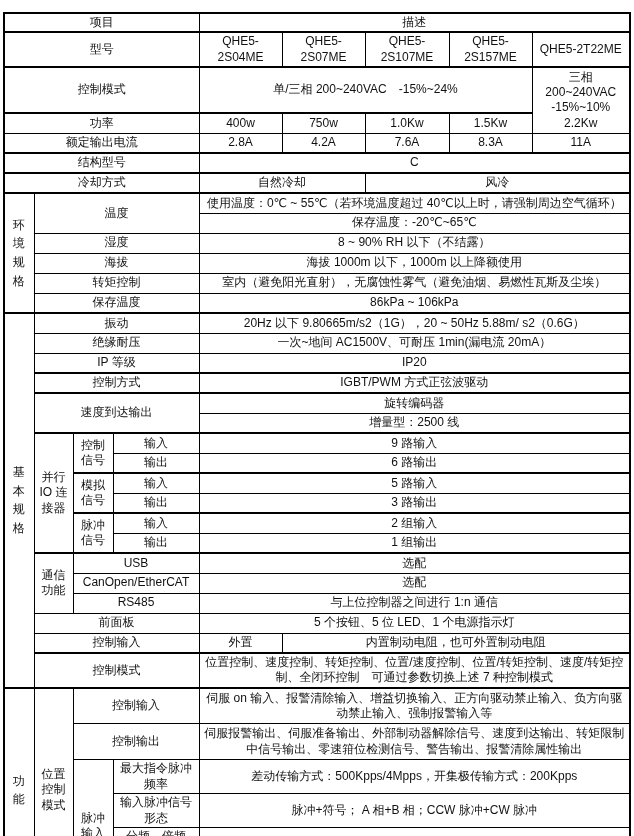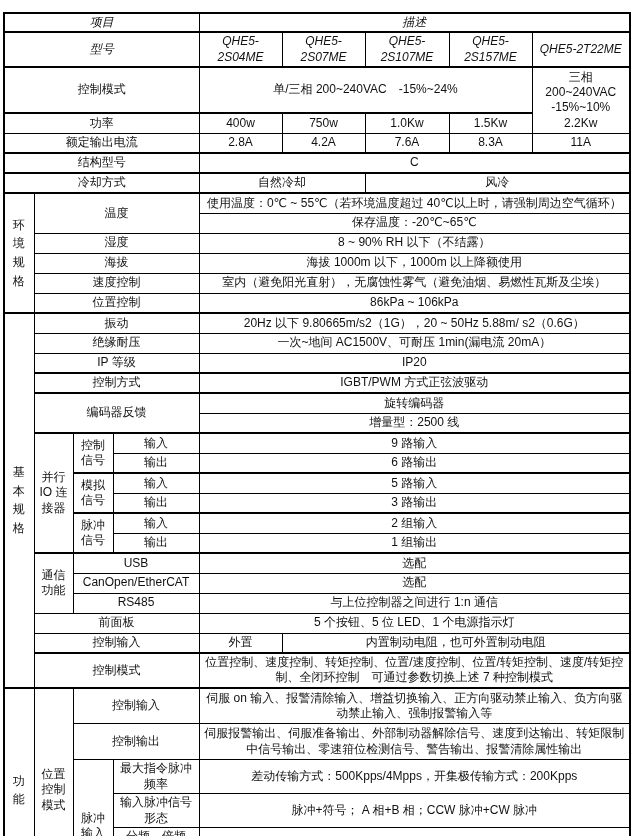--- a/index.html
+++ b/index.html
@@ -23,21 +23,21 @@
     color: #111;
     text-align: center;
     vertical-align: middle;
     padding: 1px 4px;
     white-space: pre-line;
     word-break: break-word;
     overflow: hidden;
   }
   tr.tk > td { border-top-width: 2px; }
   td.vlabel { line-height: 1.55; letter-spacing: 1px; }
-  tr.h18 { height: 18px; font-style: italic; }
+  tr.h18 { height: 18px; }
   tr.h20 { height: 20px; }
   tr.h30 { height: 30px; }
   tr.h31 { height: 31px; }
   tr.h34 { height: 34px; }
   tr.h36 { height: 36px; }
   tr.h46 { height: 46px; }
 </style>
 </head>
 <body>
 
@@ -119,25 +119,25 @@
   </tr>
   <tr class="h20">
     <td colspan="3">湿度</td>
     <td colspan="5">8 ~ 90% RH 以下（不结露）</td>
   </tr>
   <tr class="h20">
     <td colspan="3">海拔</td>
     <td colspan="5">海拔 1000m 以下，1000m 以上降额使用</td>
   </tr>
   <tr class="h20">
-    <td colspan="3">速度控制</td>
+    <td colspan="3">转矩控制</td>
     <td colspan="5">室内（避免阳光直射），无腐蚀性雾气（避免油烟、易燃性瓦斯及尘埃）</td>
   </tr>
   <tr class="h20">
-    <td colspan="3">位置控制</td>
+    <td colspan="3">保存温度</td>
     <td colspan="5">86kPa ~ 106kPa</td>
   </tr>
 
   <tr class="h20 tk">
     <td rowspan="18" class="vlabel">基
 本
 规
 格</td>
     <td colspan="3">振动</td>
     <td colspan="5">20Hz 以下 9.80665m/s2（1G），20 ~ 50Hz 5.88m/ s2（0.6G）</td>
@@ -148,21 +148,21 @@
   </tr>
   <tr class="h20">
     <td colspan="3">IP 等级</td>
     <td colspan="5">IP20</td>
   </tr>
   <tr class="h20 tk">
     <td colspan="3">控制方式</td>
     <td colspan="5">IGBT/PWM 方式正弦波驱动</td>
   </tr>
   <tr class="h20 tk">
-    <td colspan="3" rowspan="2">编码器反馈</td>
+    <td colspan="3" rowspan="2">速度到达输出</td>
     <td colspan="5">旋转编码器</td>
   </tr>
   <tr class="h20">
     <td colspan="5">增量型：2500 线</td>
   </tr>
   <tr class="h20 tk">
     <td rowspan="6">并行
 IO 连
 接器</td>
     <td rowspan="2">控制

